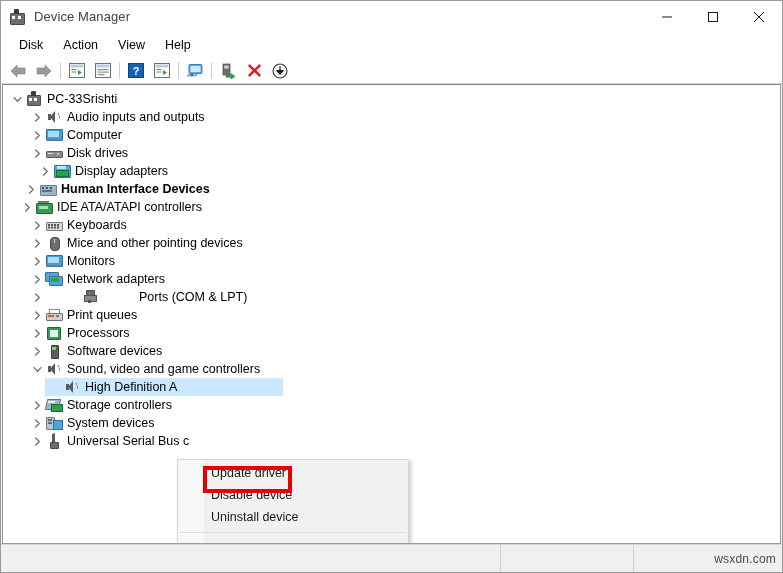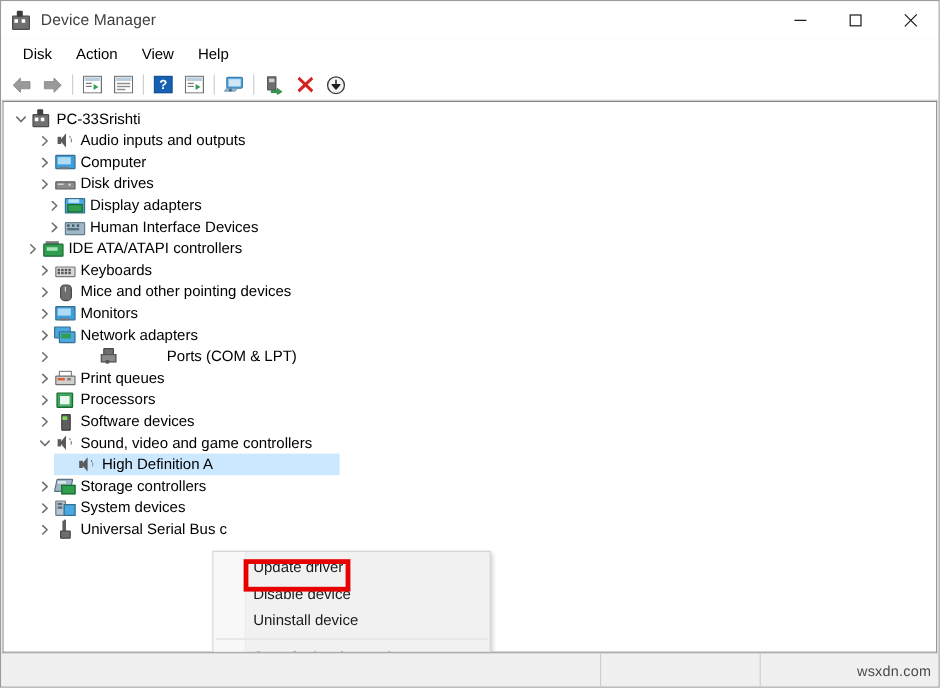--- a/index.html
+++ b/index.html
@@ -393,21 +393,21 @@
               </svg>
             </div>
           <div class="ico i-display">
               <i class="ic a"></i>
               <i class="ic c"></i>
               <i class="ic b"></i>
             </div>
           <div class="lbl">Display adapters</div>
         </div>
 
-        <div class="row" style="padding-left:34px;">
+        <div class="row" style="padding-left:20px;font-weight:bold;">
           <div class="chev">
               <svg width="9" height="9" viewBox="0 0 9 9">
                 <path d="M2.6 1 L6.3 4.5 L2.6 8" fill="none" stroke="#6d6d6d" stroke-width="1.3" stroke-linecap="round" stroke-linejoin="round"></path>
               </svg>
             </div>
           <div class="ico i-hid">
               <i class="ic a"></i>
               <i class="ic b"></i>
               <i class="ic c"></i>
               <i class="ic d"></i>

